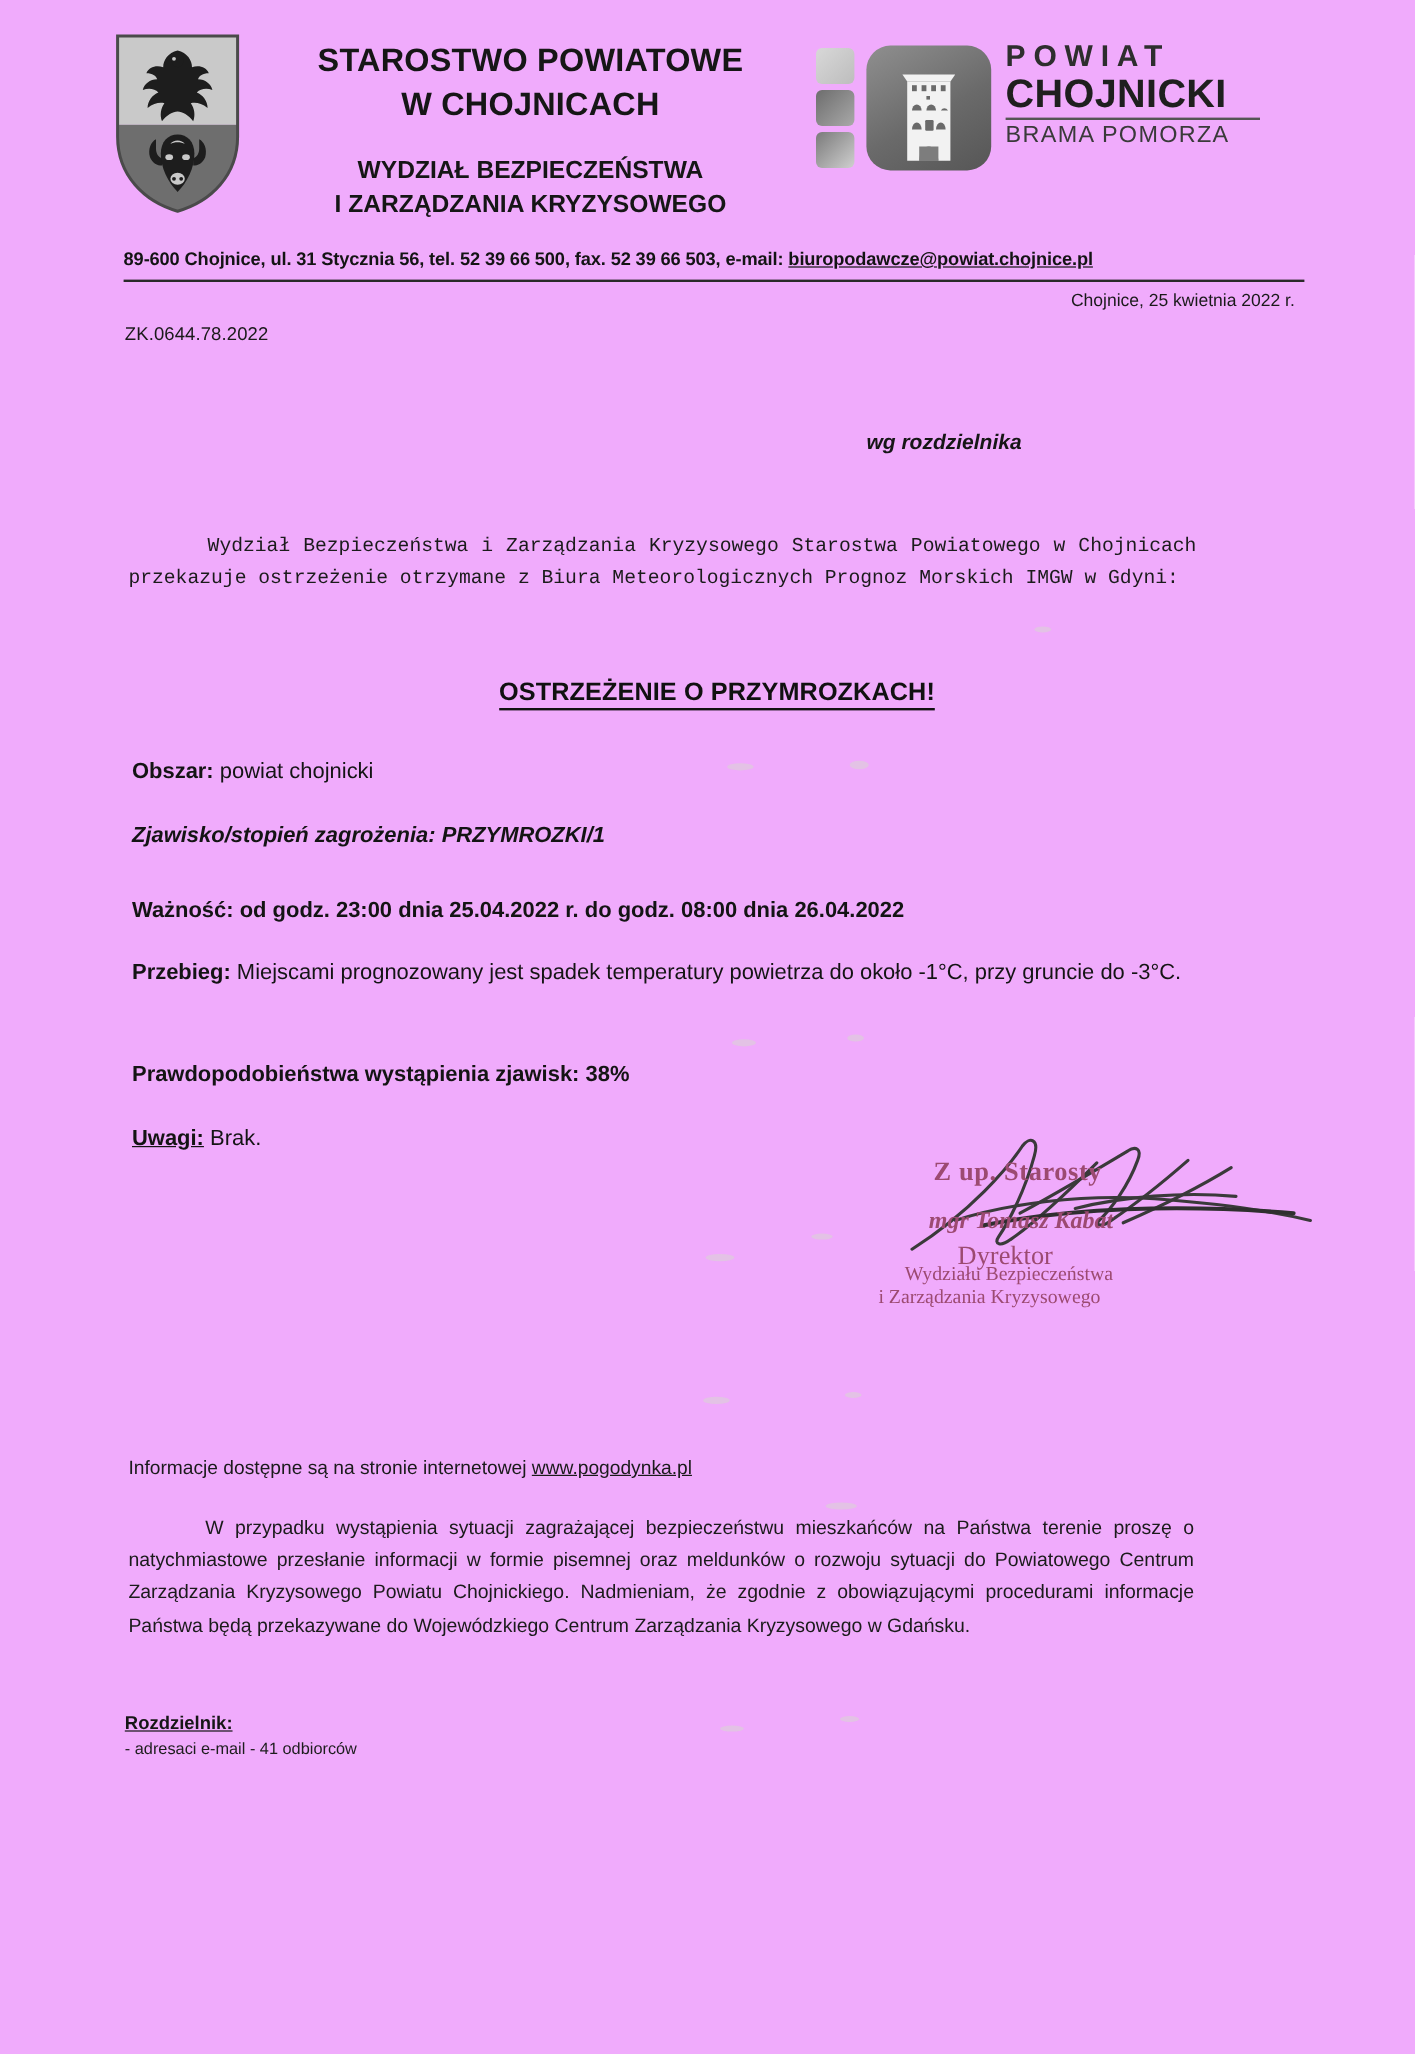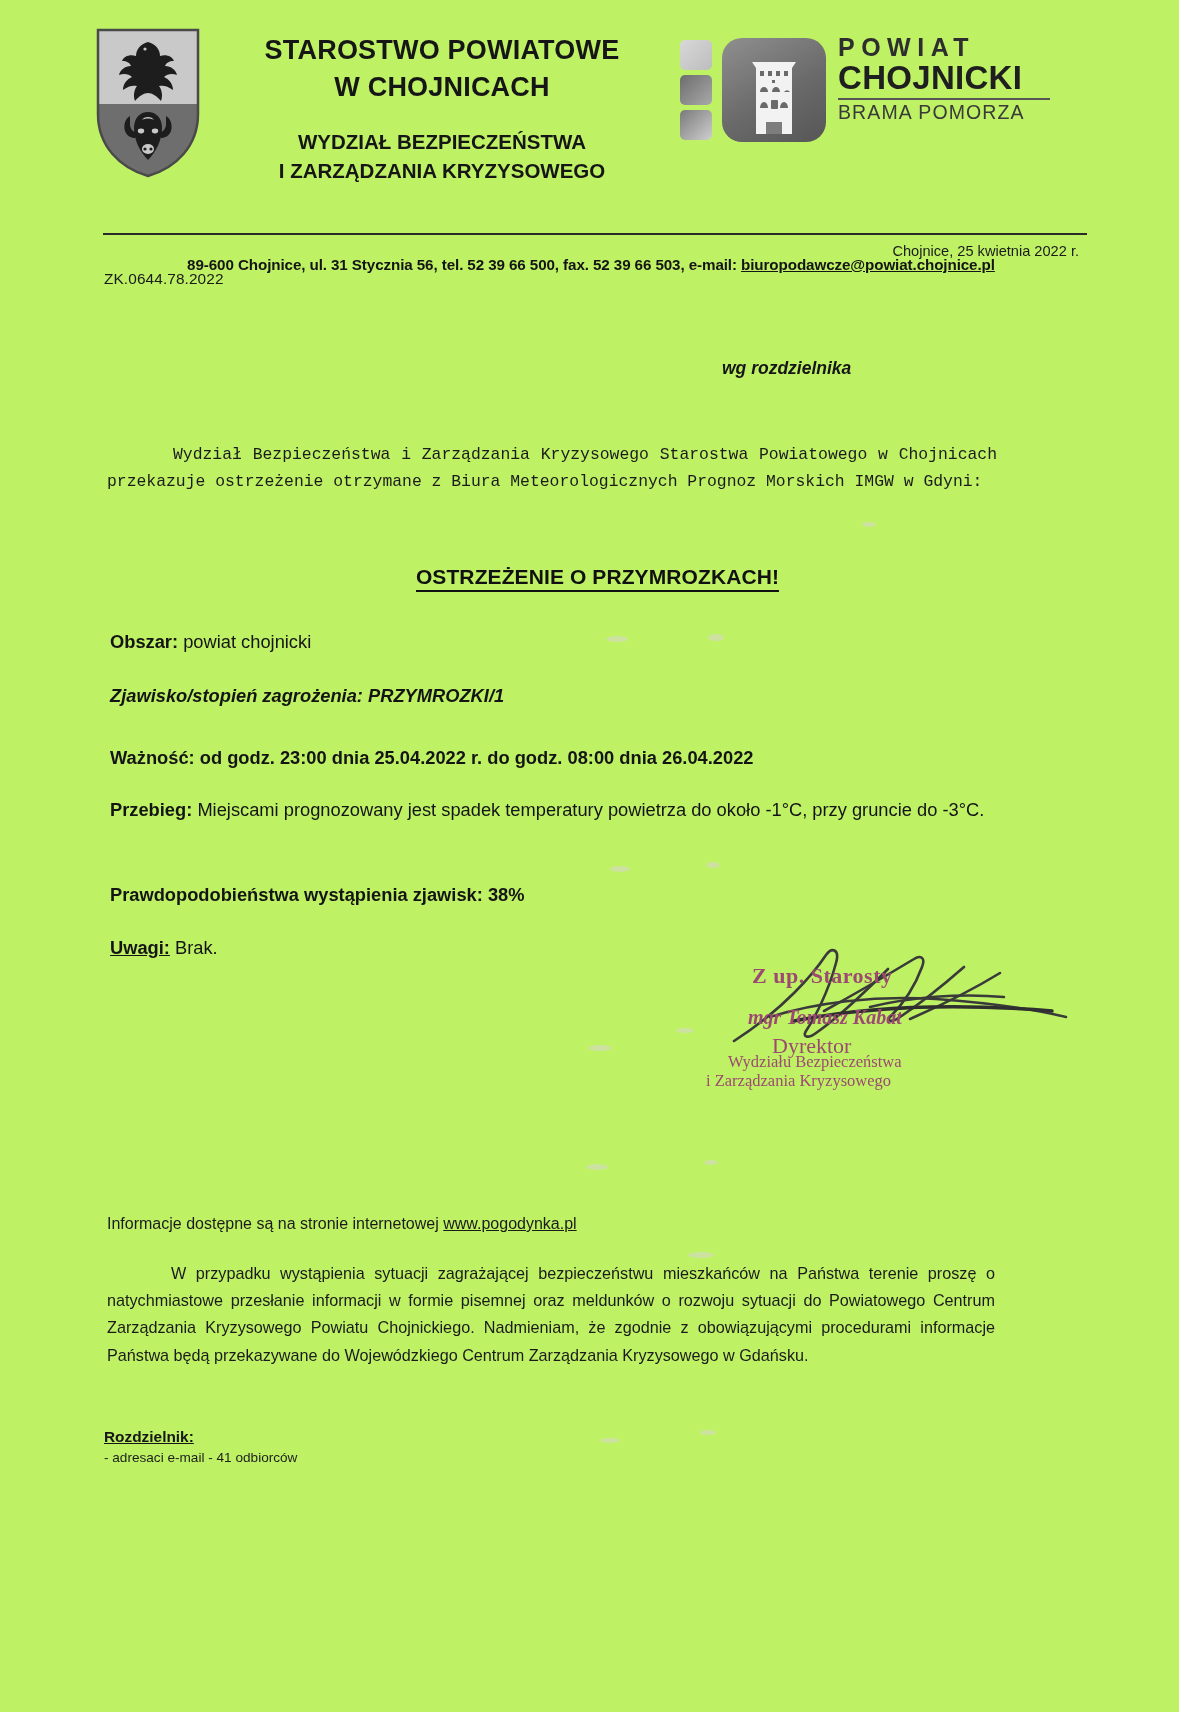--- a/index.html
+++ b/index.html
@@ -11,21 +11,21 @@
     width: 1179px;
     height: 1712px;
     position: relative;
     font-family: "Liberation Sans", sans-serif;
     color: #1a1a1a;
     overflow: hidden;
   }
   .page {
     position: absolute;
     inset: 0;
-    background: #bef264;
+    background: #f0abfc;
   }
 
   
   .header {
     position: absolute;
     top: 14px; left: 0; right: 0;
     height: 190px;
   }
   .crest {
     position: absolute;
@@ -110,26 +110,24 @@
     letter-spacing: 1.1px;
     color: #3a3a3a;
     line-height: 1.05;
   }
 
   
   .contact-line {
     position: absolute;
     left: 103px; right: 100px;
     top: 208px;
-    text-align: center;
     font-size: 15.2px;
     font-weight: bold;
     color: #141414;
     letter-spacing: -.1px;
-    margin-top: 48px;
   }
   .contact-line .mail { text-decoration: underline; }
   .header-rule {
     position: absolute;
     left: 103px; right: 92px;
     top: 233px;
     height: 2px;
     background: #2a2a2a;
   }
 
@@ -199,21 +197,21 @@
   .f-zjawisko{ top: 682px; font-style: italic; }
   .f-waznosc { top: 744px; }
   .f-przebieg{ top: 796px; width: 905px; }
   .f-prawd   { top: 881px; }
   .f-uwagi   { top: 934px; }
   .f-uwagi .lbl { text-decoration: underline; }
 
   
   .signature {
     position: absolute;
-    left: 674px; top: 945px;
+    left: 700px; top: 945px;
     width: 400px; height: 160px;
     color: #8d3a64;
     text-decoration: underline;
   }
   .sig-scribble { position: absolute; left: 0; top: 0; }
   .sig-line1 {
     position: absolute; left: 78px; top: 18px;
     font-family: "Liberation Serif", serif;
     font-size: 22px; font-weight: bold;
     color: #9c4a71;

